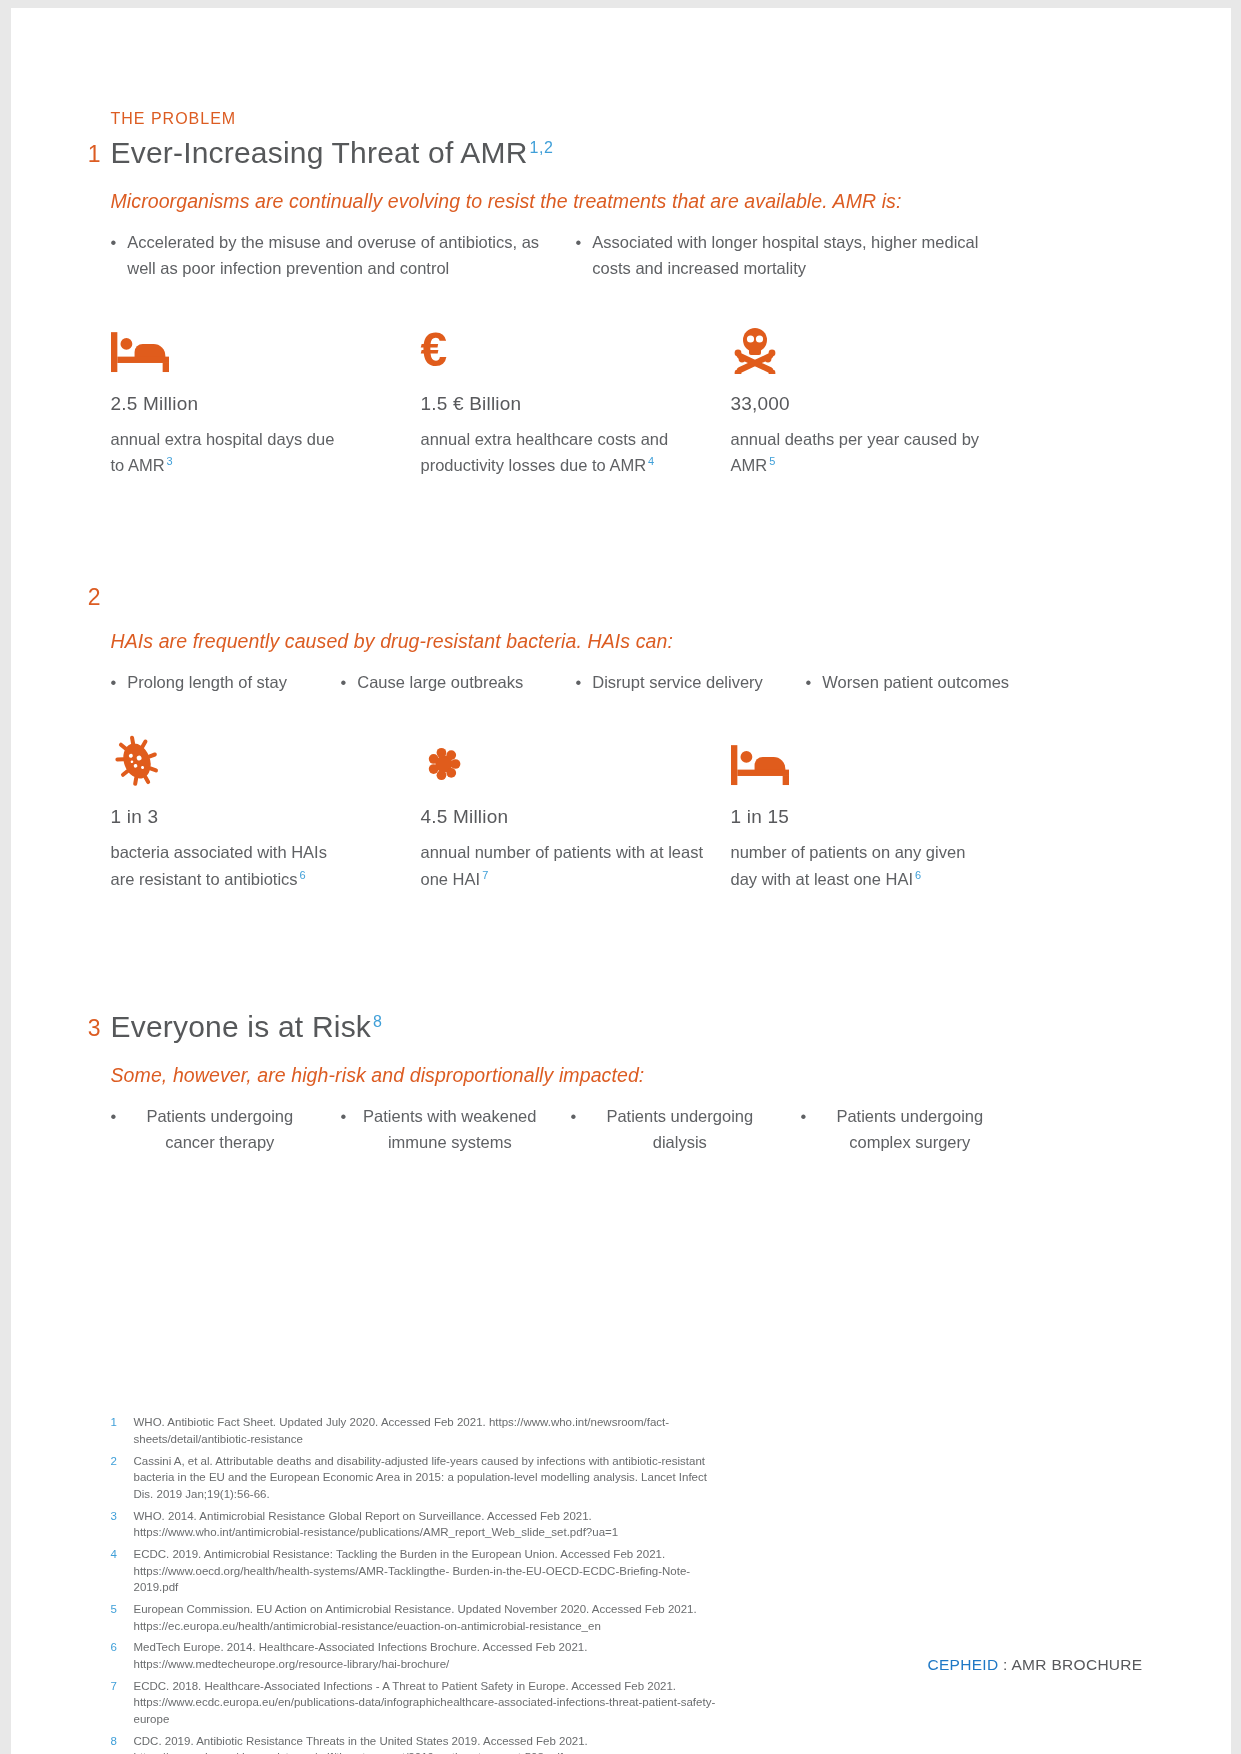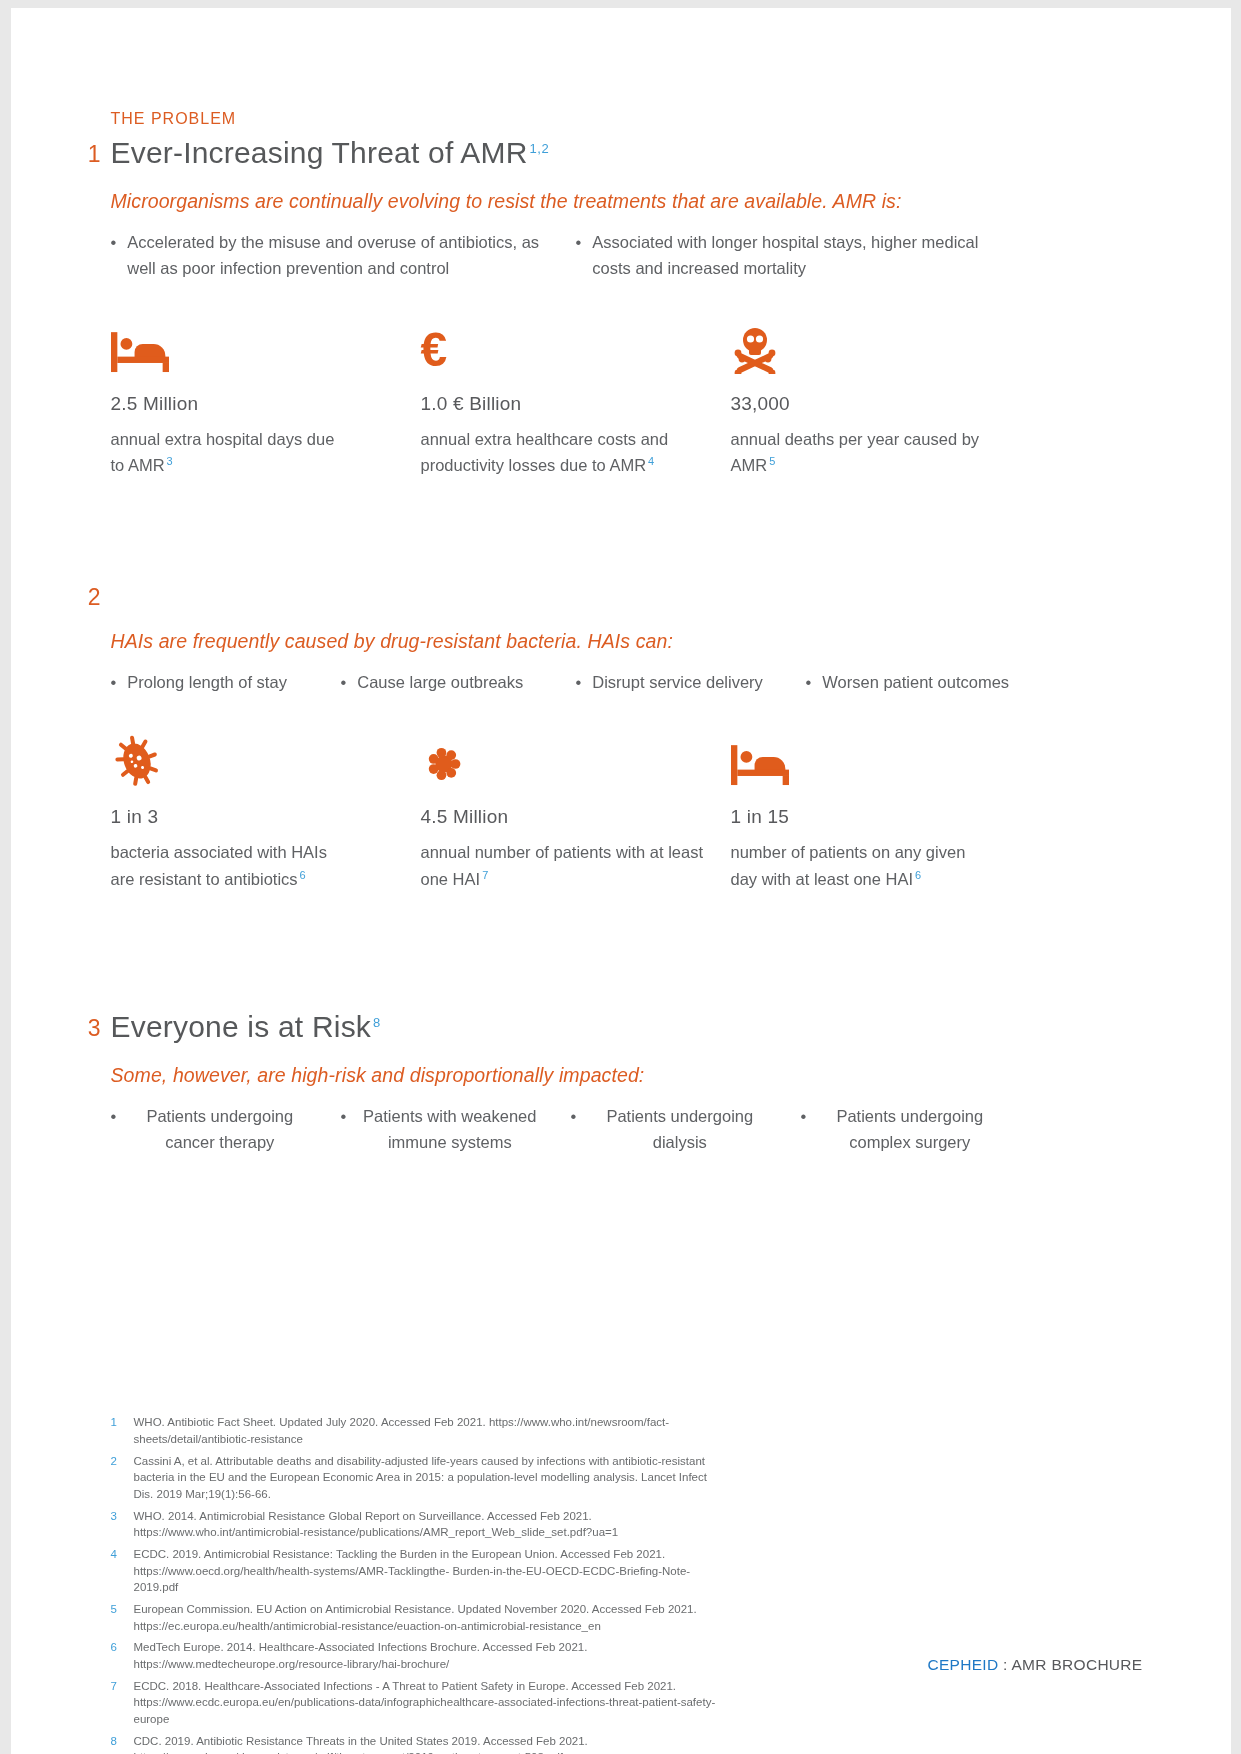--- a/index.html
+++ b/index.html
@@ -13,21 +13,21 @@
     color: #5f6164;
     padding: 102px 88px 0 100px;
     overflow: hidden;
   }
   .eyebrow {
     color: #dc5c22; font-size: 16px; letter-spacing: 1px; font-weight: 400;
   }
   .section-head { display: flex; align-items: flex-start; margin-left: -28px; margin-top: 8px; }
   .sec-num { color: #dc5c22; font-size: 23px; width: 18px; flex: none; padding-top: 5px; margin-right: 10px; text-align: right; }
   .sec-title { font-size: 30px; color: #56585a; letter-spacing: 0.2px; line-height: 1.15; }
-  .sup-ref { color: #3f9fd8; font-size: 13px; position: relative; top: -10px; margin-left: 2px; letter-spacing: 0.5px; }
+  .sup-ref { color: #3f9fd8; font-size: 16px; position: relative; top: -10px; margin-left: 2px; letter-spacing: 0.5px; }
   .subtitle { margin-top: 19px; font-style: italic; color: #dc5c22; font-size: 19.5px; letter-spacing: 0.1px; }
 
   .bullets { display: flex; margin-top: 16px; font-size: 16.5px; line-height: 1.62; color: #5f6164; }
   .b-item { display: flex; align-items: flex-start; }
   .b-dot { margin-right: 11px; flex: none; }
   .b-text { display: block; }
 
   .bullets.two-col .b-item:nth-child(1) { width: 465px; }
   .bullets.two-col .b-item:nth-child(1) .b-text { max-width: 415px; }
   .bullets.two-col .b-item:nth-child(2) .b-text { max-width: 400px; }
@@ -100,21 +100,21 @@
             <rect x="57" y="34" width="7" height="10"></rect>
           </svg>
         </div>
         <div class="stat-value">2.5 Million</div>
         <div class="stat-desc"><span>annual extra hospital days due to AMR</span><span class="sup-ref">3</span></div>
       </div>
       <div class="stat">
         <div class="stat-icon">
             <span class="euro-glyph">€</span>
           </div>
-        <div class="stat-value">1.0 € Billion</div>
+        <div class="stat-value">1.5 € Billion</div>
         <div class="stat-desc"><span>annual extra healthcare costs and productivity losses due to AMR</span><span class="sup-ref">4</span></div>
       </div>
       <div class="stat">
         <div class="stat-icon">
           <svg width="48" height="48" viewBox="0 0 48 48">
             <circle cx="24" cy="14" r="12"></circle>
             <rect x="18" y="20" width="12" height="9" rx="2"></rect>
             <circle cx="19.5" cy="13" r="3.6" fill="#ffffff"></circle>
             <circle cx="28.5" cy="13" r="3.6" fill="#ffffff"></circle>
             <g stroke="#e05c1c" stroke-width="6" stroke-linecap="round">
@@ -256,21 +256,21 @@
     </div>
   </div>
 
   <div class="footnotes">
     <div class="fn">
         <span class="fn-num">1</span>
         <span class="fn-text">WHO. Antibiotic Fact Sheet. Updated July 2020. Accessed Feb 2021. https://www.who.int/newsroom/fact-sheets/detail/antibiotic-resistance</span>
       </div>
     <div class="fn">
         <span class="fn-num">2</span>
-        <span class="fn-text">Cassini A, et al. Attributable deaths and disability-adjusted life-years caused by infections with antibiotic-resistant bacteria in the EU and the European Economic Area in 2015: a population-level modelling analysis. Lancet Infect Dis. 2019 Mar;19(1):56-66.</span>
+        <span class="fn-text">Cassini A, et al. Attributable deaths and disability-adjusted life-years caused by infections with antibiotic-resistant bacteria in the EU and the European Economic Area in 2015: a population-level modelling analysis. Lancet Infect Dis. 2019 Jan;19(1):56-66.</span>
       </div>
     <div class="fn">
         <span class="fn-num">3</span>
         <span class="fn-text">WHO. 2014. Antimicrobial Resistance Global Report on Surveillance. Accessed Feb 2021. https://www.who.int/antimicrobial-resistance/publications/AMR_report_Web_slide_set.pdf?ua=1</span>
       </div>
     <div class="fn">
         <span class="fn-num">4</span>
         <span class="fn-text">ECDC. 2019. Antimicrobial Resistance: Tackling the Burden in the European Union. Accessed Feb 2021. https://www.oecd.org/health/health-systems/AMR-Tacklingthe- Burden-in-the-EU-OECD-ECDC-Briefing-Note-2019.pdf</span>
       </div>
     <div class="fn">

